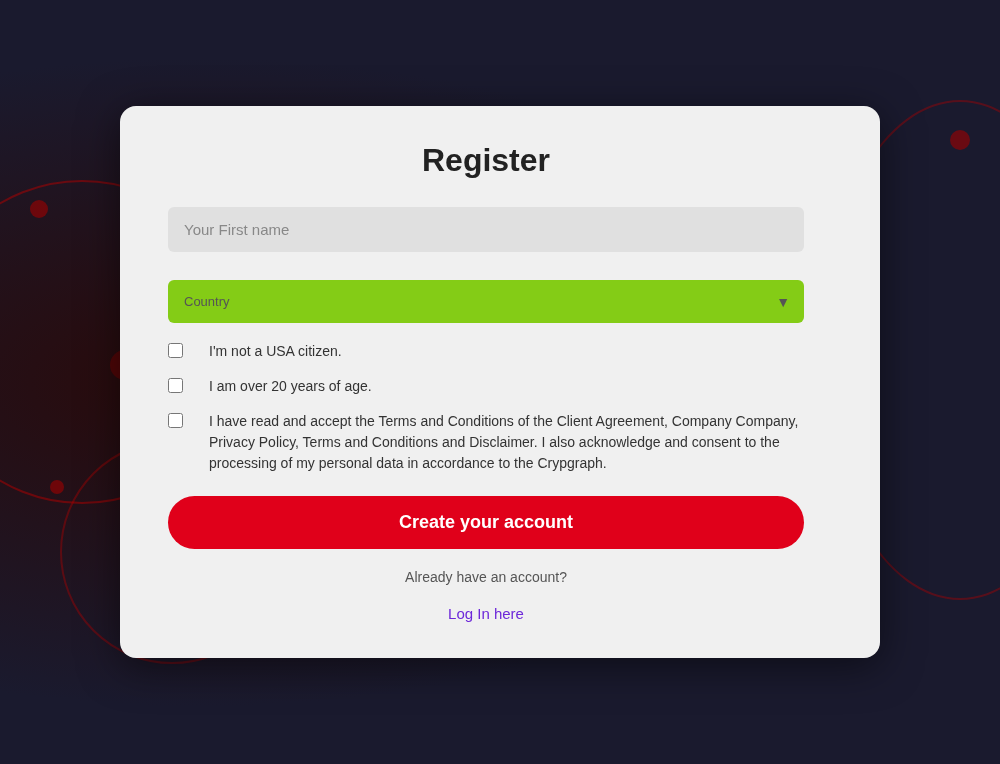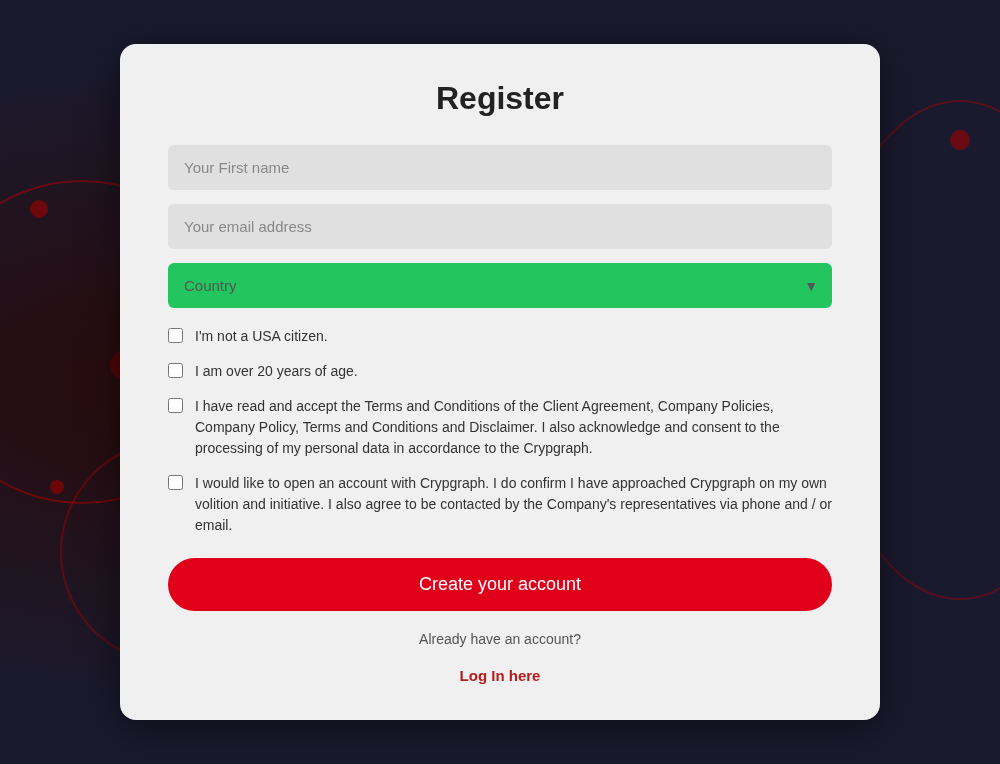--- a/index.html
+++ b/index.html
@@ -63,21 +63,21 @@
       right: -100px;
       top: 100px;
     }
 
     .modal {
       position: relative;
       z-index: 10;
       background: #f0f0f0;
       border-radius: 16px;
       width: 760px;
-      padding: 36px 48px 36px 48px;
+      padding: 36px 76px 36px 48px;
       box-shadow: 0 8px 40px rgba(0,0,0,0.5);
     }
 
     .modal-title {
       text-align: center;
       font-size: 32px;
       font-weight: 700;
       color: #222;
       margin-bottom: 28px;
     }
@@ -103,25 +103,25 @@
       color: #888;
     }
 
     .form-select-wrapper {
       flex: 1;
       position: relative;
     }
 
     .form-select {
       width: 100%;
-      background: #22c55e;
+      background: #84cc16;
       border: none;
       border-radius: 6px;
       padding: 14px 40px 14px 16px;
-      font-size: 15px;
+      font-size: 13px;
       color: #555;
       appearance: none;
       outline: none;
       cursor: pointer;
     }
 
     .select-arrow {
       position: absolute;
       right: 14px;
       top: 50%;
@@ -132,21 +132,21 @@
     }
 
     .checkboxes-section {
       margin-top: 18px;
       margin-bottom: 22px;
     }
 
     .checkbox-item {
       display: flex;
       align-items: flex-start;
-      gap: 12px;
+      gap: 26px;
       margin-bottom: 14px;
       font-size: 14px;
       color: #333;
       line-height: 1.5;
     }
 
     .checkbox-item input[type="checkbox"] {
       margin-top: 2px;
       flex-shrink: 0;
       width: 15px;
@@ -155,37 +155,37 @@
     }
 
     .create-btn {
       width: 100%;
       background: #e0001a;
       color: white;
       border: none;
       border-radius: 30px;
       padding: 16px;
       font-size: 18px;
-      font-weight: 400;
+      font-weight: 700;
       cursor: pointer;
       margin-bottom: 20px;
     }
 
     .already-account {
       text-align: center;
       font-size: 14px;
       color: #555;
       margin-bottom: 20px;
     }
 
     .login-link {
       text-align: center;
       font-size: 15px;
-      font-weight: 700;
-      color: #b91c1c;
+      font-weight: 400;
+      color: #6d28d9;
       cursor: pointer;
       text-decoration: none;
       display: block;
     }
   </style>
 </head>
 <body>
 
 <div class="bg">
   <div class="dot1"></div>
@@ -196,21 +196,20 @@
 </div>
 
 <div class="modal">
   <h1 class="modal-title">Register</h1>
 
   <div class="form-row">
     <input class="form-input" type="text" placeholder="Your First name" style="">
   </div>
 
   <div class="form-row">
-    <input class="form-input" type="email" placeholder="Your email address" style="">
   </div>
 
   <div class="form-row">
     <div class="form-select-wrapper">
       <select class="form-select">
         <option value="">Country</option>
         <option value="US">United States</option>
         <option value="UK">United Kingdom</option>
         <option value="CA">Canada</option>
         <option value="AU">Australia</option>
@@ -226,25 +225,21 @@
     <div class="checkbox-item">
       <input type="checkbox" id="cb1" style="">
       <label for="cb1">I'm not a USA citizen.</label>
     </div>
     <div class="checkbox-item">
       <input type="checkbox" id="cb2" style="">
       <label for="cb2">I am over 20 years of age.</label>
     </div>
     <div class="checkbox-item">
       <input type="checkbox" id="cb3" style="">
-      <label for="cb3">I have read and accept the Terms and Conditions of the Client Agreement, Company Policies, Company Policy, Terms and Conditions and Disclaimer. I also acknowledge and consent to the processing of my personal data in accordance to the Crypgraph.</label>
-    </div>
-    <div class="checkbox-item">
-      <input type="checkbox" id="cb4" style="">
-      <label for="cb4">I would like to open an account with Crypgraph. I do confirm I have approached Crypgraph on my own volition and initiative. I also agree to be contacted by the Company's representatives via phone and / or email.</label>
+      <label for="cb3">I have read and accept the Terms and Conditions of the Client Agreement, Company Company, Privacy Policy, Terms and Conditions and Disclaimer. I also acknowledge and consent to the processing of my personal data in accordance to the Crypgraph.</label>
     </div>
   </div>
 
   <button class="create-btn">Create your account</button>
 
   <p class="already-account">Already have an account?</p>
   <a class="login-link" href="#">Log In here</a>
 </div>
 
 </body></html>

